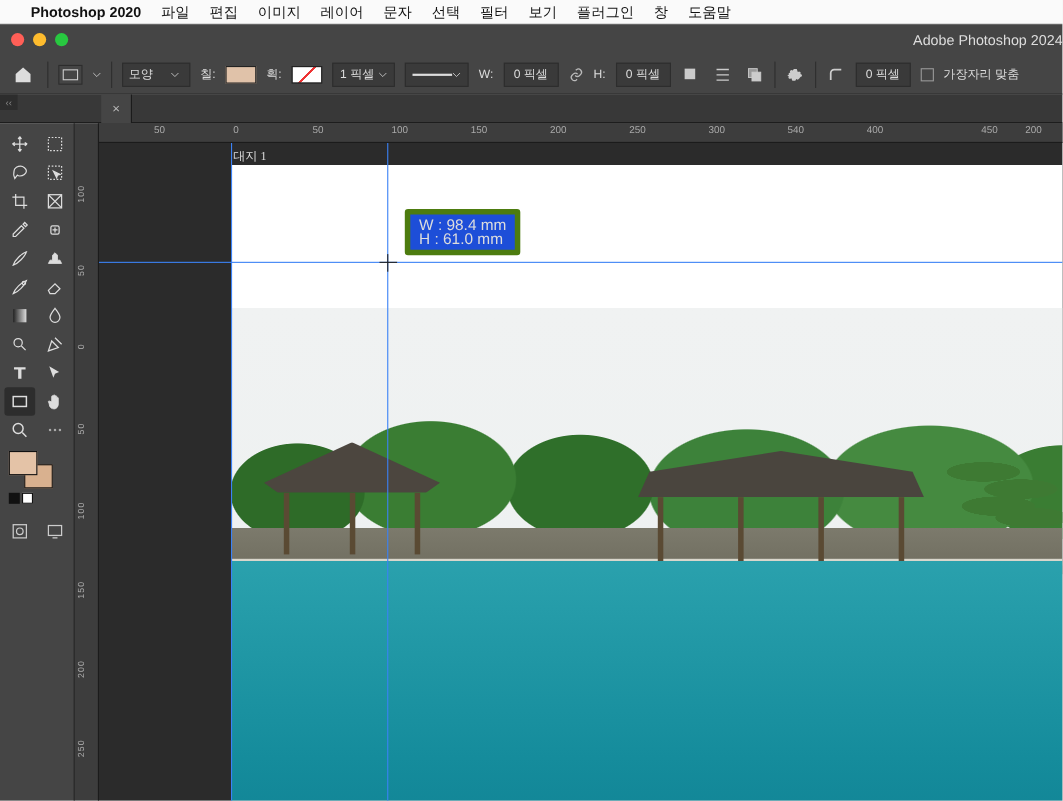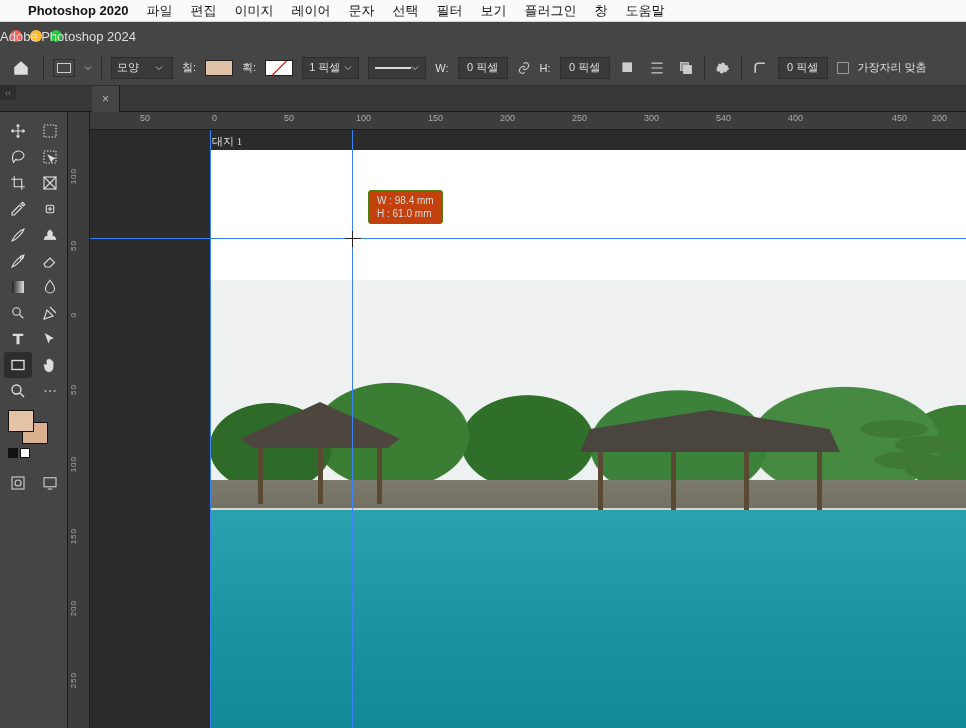--- a/index.html
+++ b/index.html
@@ -10,21 +10,21 @@
   .mac-menubar .apple-logo { font-size:14px; }
   .mac-menubar .app-title { font-weight:600; }
 
   
   .app-titlebar { height:28px; background:#454545; display:flex; align-items:center; padding:0 10px; position:relative; }
   .traffic-lights { display:flex; gap:8px; }
   .traffic-light { width:12px; height:12px; border-radius:50%; }
   .tl-red { background:#ff5f57; }
   .tl-yellow { background:#febc2e; }
   .tl-green { background:#28c840; }
-  .app-title-text { position:absolute; left:0; right:0; text-align:left; color:#ddd; font-size:13px; pointer-events:none; }
+  .app-title-text { position:absolute; left:0; right:0; text-align:right; color:#ddd; font-size:13px; pointer-events:none; }
 
   
   .options-bar { height:36px; background:#454545; border-bottom:1px solid #2d2d2d; display:flex; align-items:center; gap:9px; padding:0 8px; color:#ddd; font-size:11px; }
   .home-icon { width:26px; height:22px; display:flex; align-items:center; justify-content:center; color:#ddd; }
   .opt-sep { width:1px; height:24px; background:#2d2d2d; }
   .opt-swatch { width:22px; height:18px; border:1px solid #2d2d2d; display:flex; align-items:center; justify-content:center; }
   .shape-rect { width:14px; height:10px; border:1px solid #ccc; }
   .opt-dd { width:8px; height:8px; display:inline-block; }
   .opt-dd svg { display:block; }
   .opt-select { height:22px; background:#3a3a3a; border:1px solid #2d2d2d; display:flex; align-items:center; gap:16px; padding:0 5px; font-size:11px; }
@@ -113,21 +113,21 @@
             radial-gradient(ellipse 60px 16px at 66% 62%,#3e7a33 0 55%,transparent 56%);}
 
   
   .guide-h { position:absolute; left:0; right:0; height:0; border-top:1px solid #3b82f6; z-index:40;}
   .guide-v { position:absolute; top:0; bottom:0; width:0; border-left:1px solid #3b82f6; z-index:40;}
   .cursor-cross { position:absolute; width:16px; height:16px; z-index:50;}
   .cursor-cross::before,.cursor-cross::after { content:""; position:absolute; background:#222; }
   .cursor-cross::before { left:7px; top:0; width:1px; height:16px; }
   .cursor-cross::after  { top:7px; left:0; height:1px; width:16px; }
 
-  .measure-tip { position:absolute; background:#c2410c; border:1px solid #4d7c0f; border-radius:3px; padding:3px 8px; font-size:10px; color:#ddd; line-height:13px; z-index:60; white-space:nowrap; }
+  .measure-tip { position:absolute; background:#1d4ed8; border:5px solid #4d7c0f; border-radius:3px; padding:3px 8px; font-size:14px; color:#ddd; line-height:13px; z-index:60; white-space:nowrap; }
 
 </style>
 </head>
 <body>
 
 <div class="mac-menubar">
   <span class="apple-logo"></span>
   <span class="app-title">Photoshop 2020</span>
   <span>파일</span>
   <span>편집</span>

